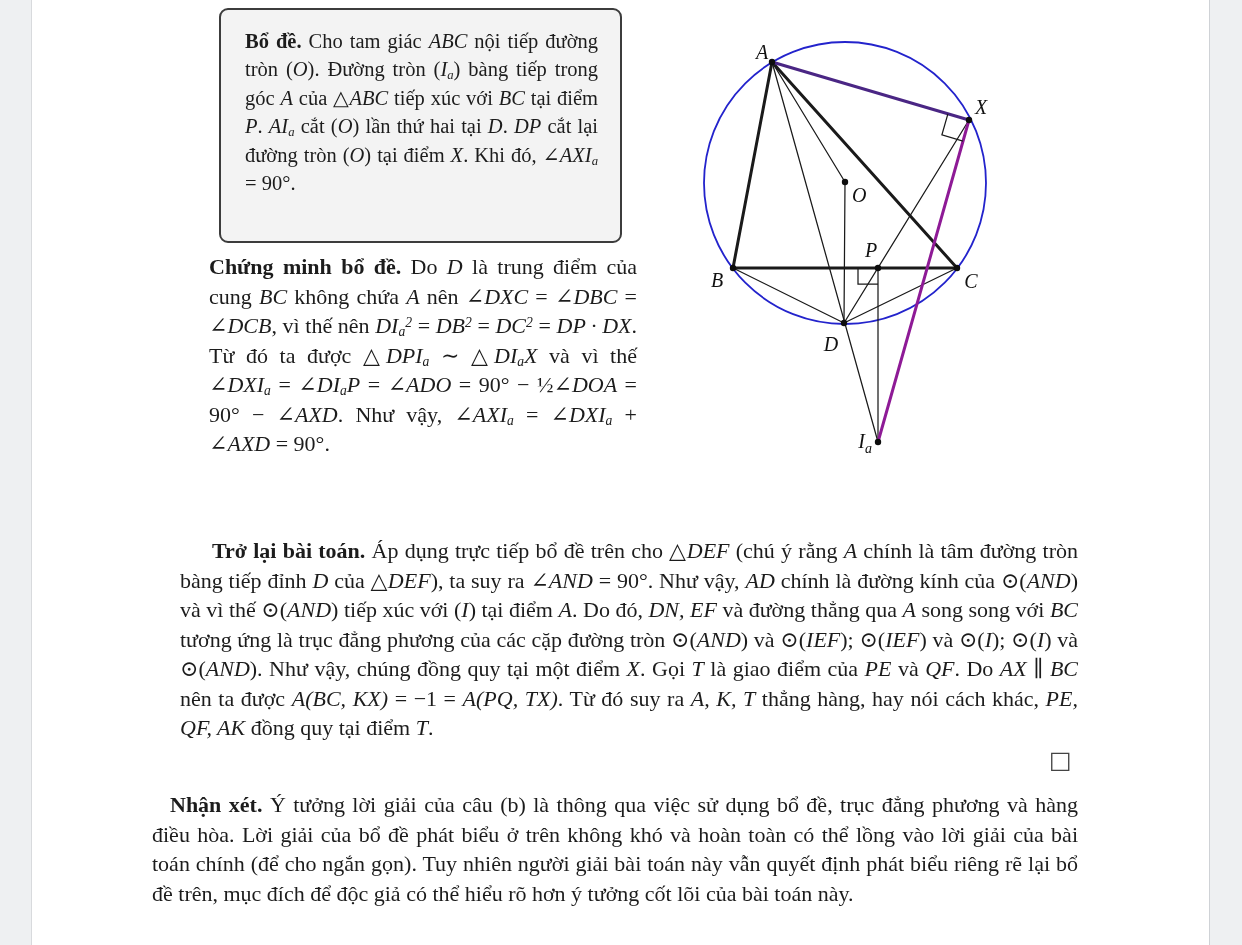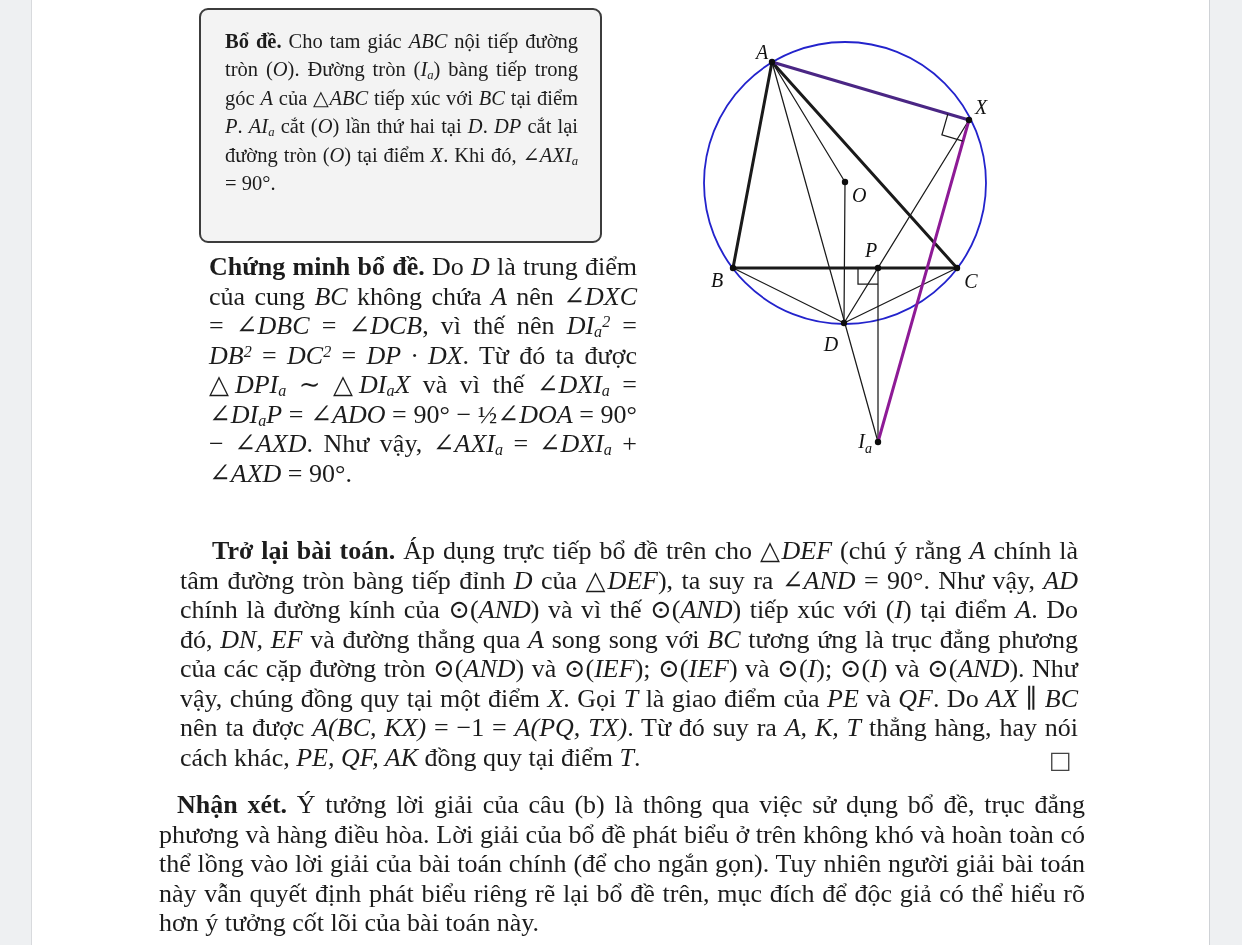--- a/index.html
+++ b/index.html
@@ -12,36 +12,36 @@
   .edge-strip{position:absolute;top:0;height:945px;background:#eef0f2;z-index:3;}
   .edge-left{left:0;width:31px;border-right:1px solid #d8dadd;}
   .edge-right{left:1209px;width:33px;border-left:1px solid #cfd2d6;}
   .page{
     position:absolute;left:31px;top:0;width:1178px;height:945px;
     background:#ffffff;box-shadow:0 0 7px rgba(0,0,0,0.15);z-index:1;
   }
   .abs{position:absolute;}
   p.body{
     margin:0;text-align:justify;
-    font-size:26px;line-height:29.5px;
+    font-size:22px;line-height:29.5px;
   }
   .lead{font-weight:bold;font-style:normal;}
   i.mth{font-style:italic;}
   sub,sup{font-size:0.62em;line-height:0;}
   sub{vertical-align:-0.2em;}
   sup{vertical-align:0.45em;}
   .lemma-box{
-    left:168px;top:8px;width:403px;height:235px;box-sizing:border-box;
+    left:188px;top:8px;width:403px;height:235px;box-sizing:border-box;
     border:2.5px solid #3c3c3c;border-radius:9px;background:#f3f3f3;
     padding:17px 22px 0 24px;z-index:2;
   }
   .lemma-box p.body{font-size:20.5px;line-height:28.4px;}
   .proof{left:178px;top:252px;width:428px;z-index:2;}
   .solution{left:149px;top:536px;width:898px;text-indent:32px;line-height:29.3px;z-index:2;}
-  .remark{left:128px;top:790px;width:926px;text-indent:18px;z-index:2;}
+  .remark{left:121px;top:790px;width:926px;text-indent:18px;z-index:2;}
   .qed{
     left:1018px;top:746px;z-index:2;
     font-family:"DejaVu Sans",sans-serif;font-size:24px;color:#444;
   }
   .figure-wrap{left:659px;top:10px;width:330px;height:470px;z-index:2;}
   svg text{font-family:"Liberation Serif","DejaVu Serif",serif;font-style:italic;font-size:20px;fill:#111;}
 </style>
 </head>
 <body>
 

